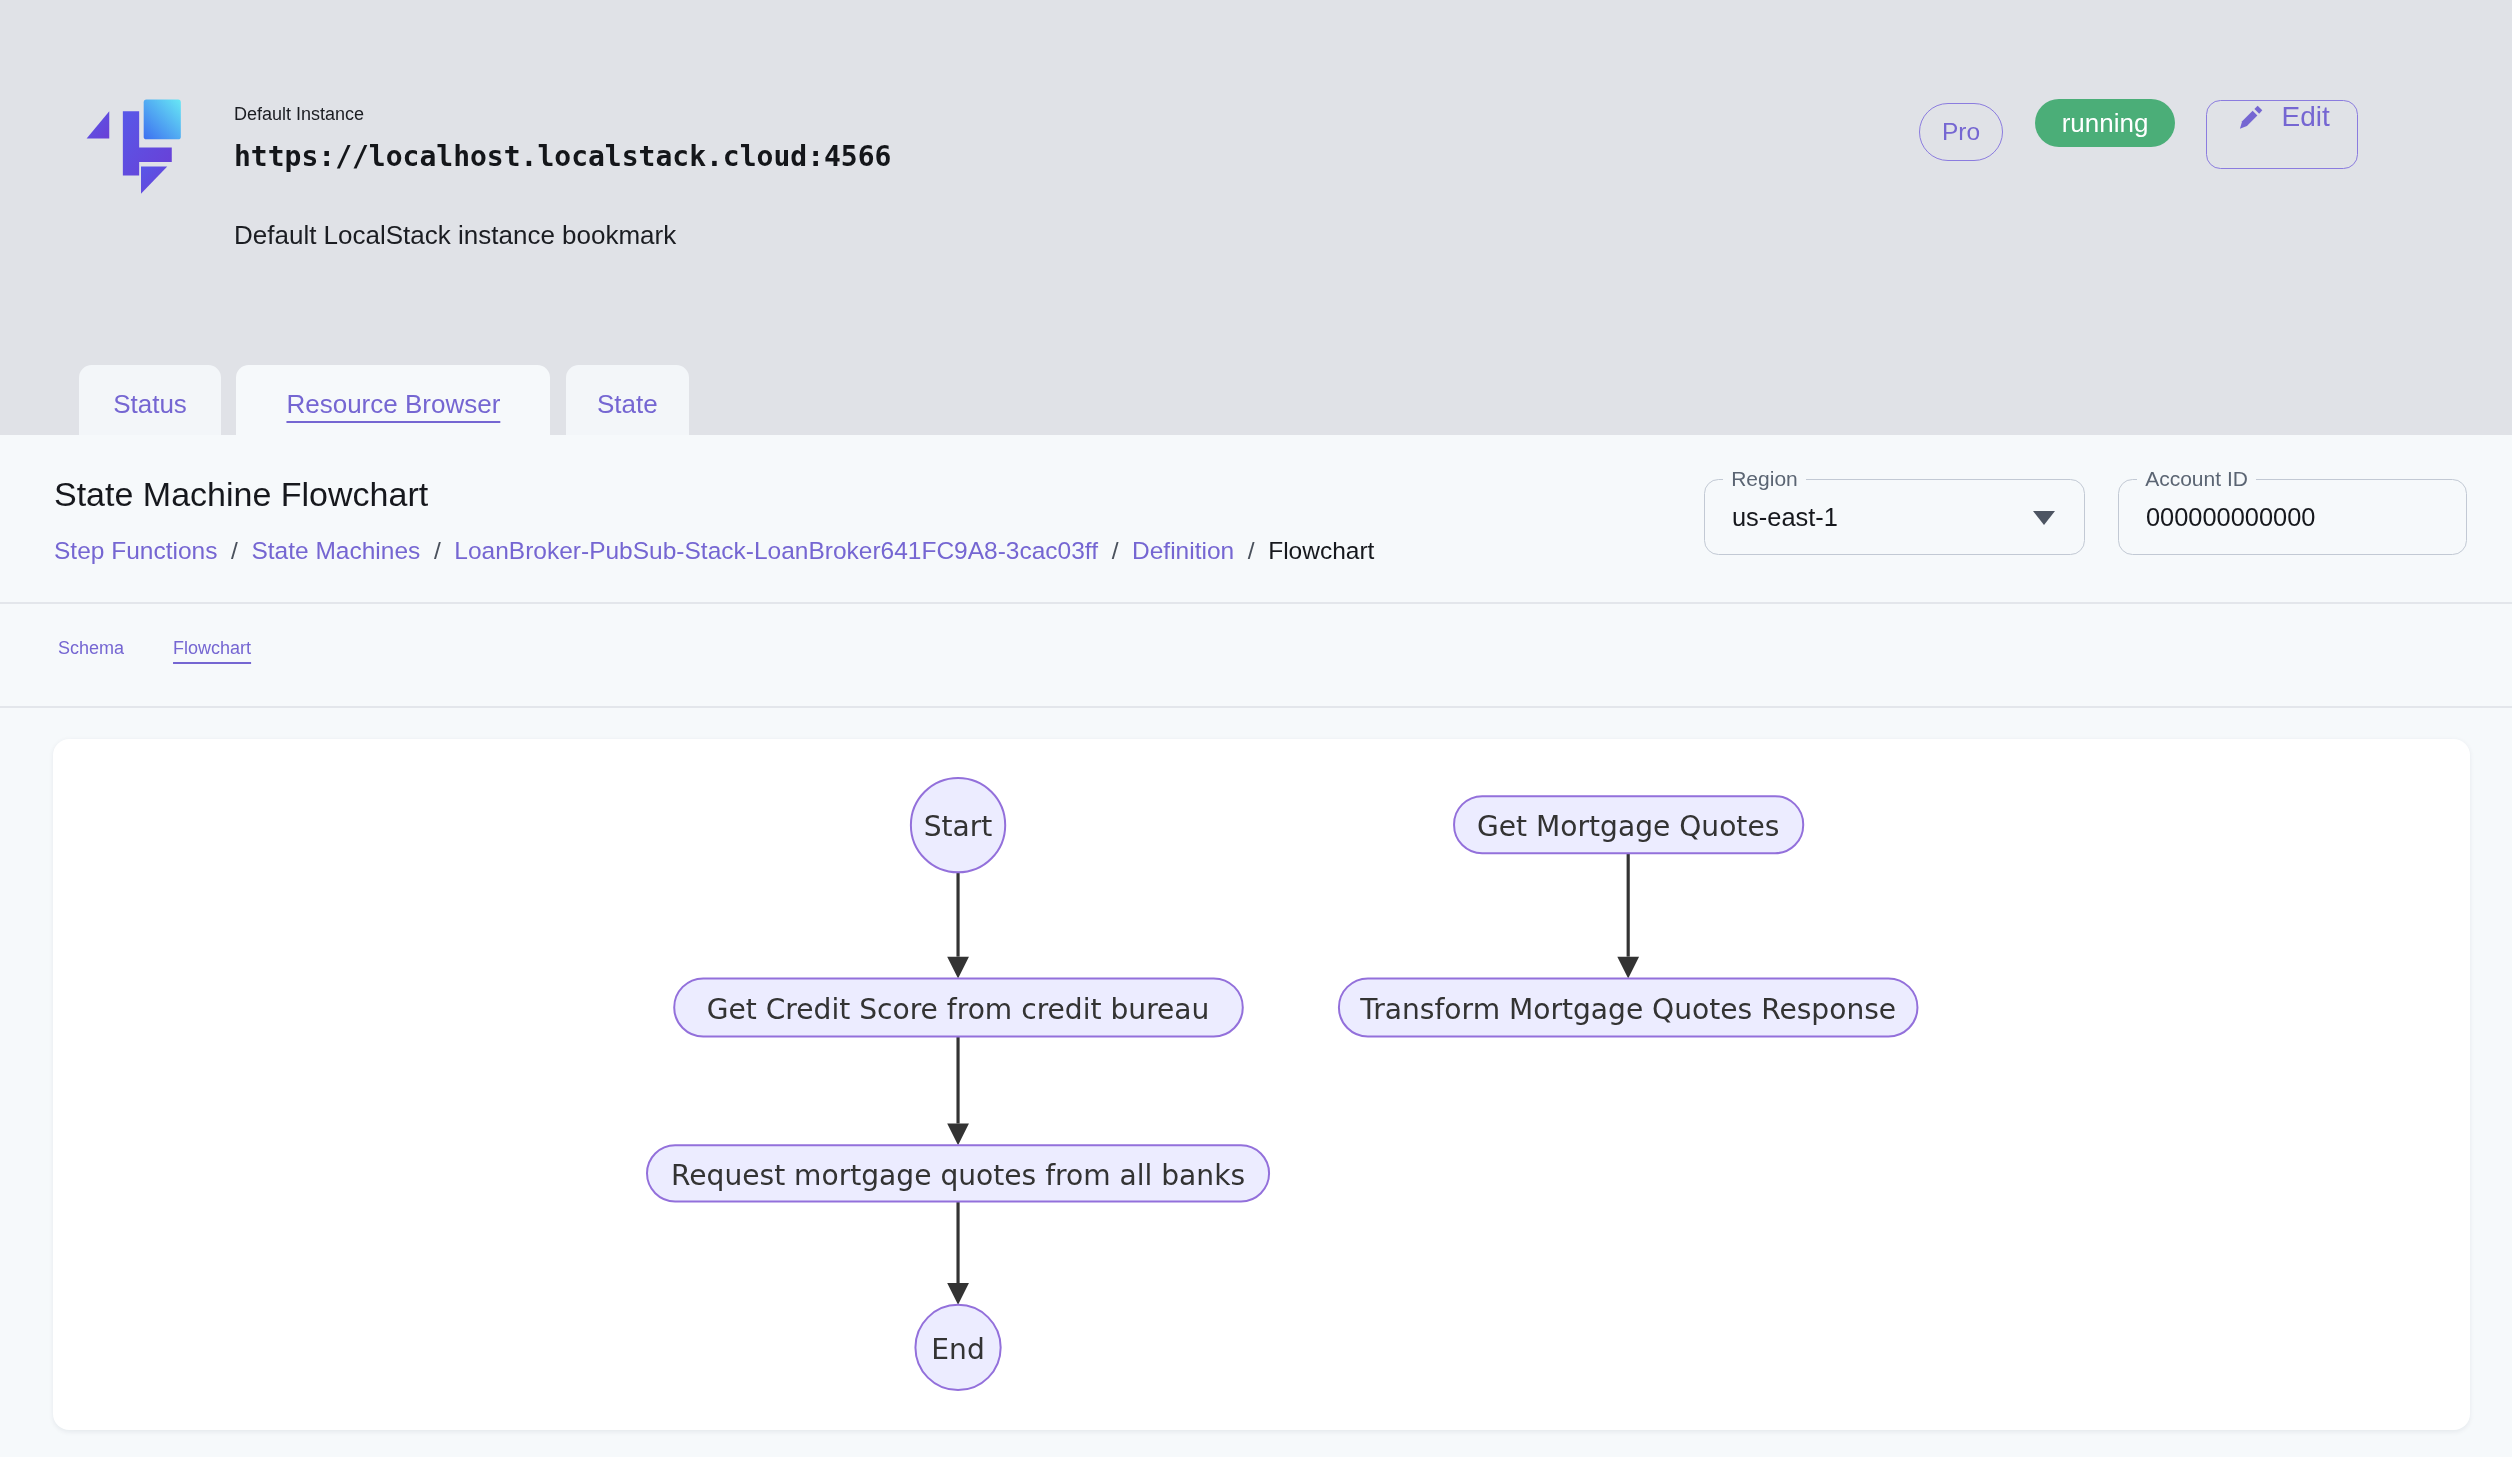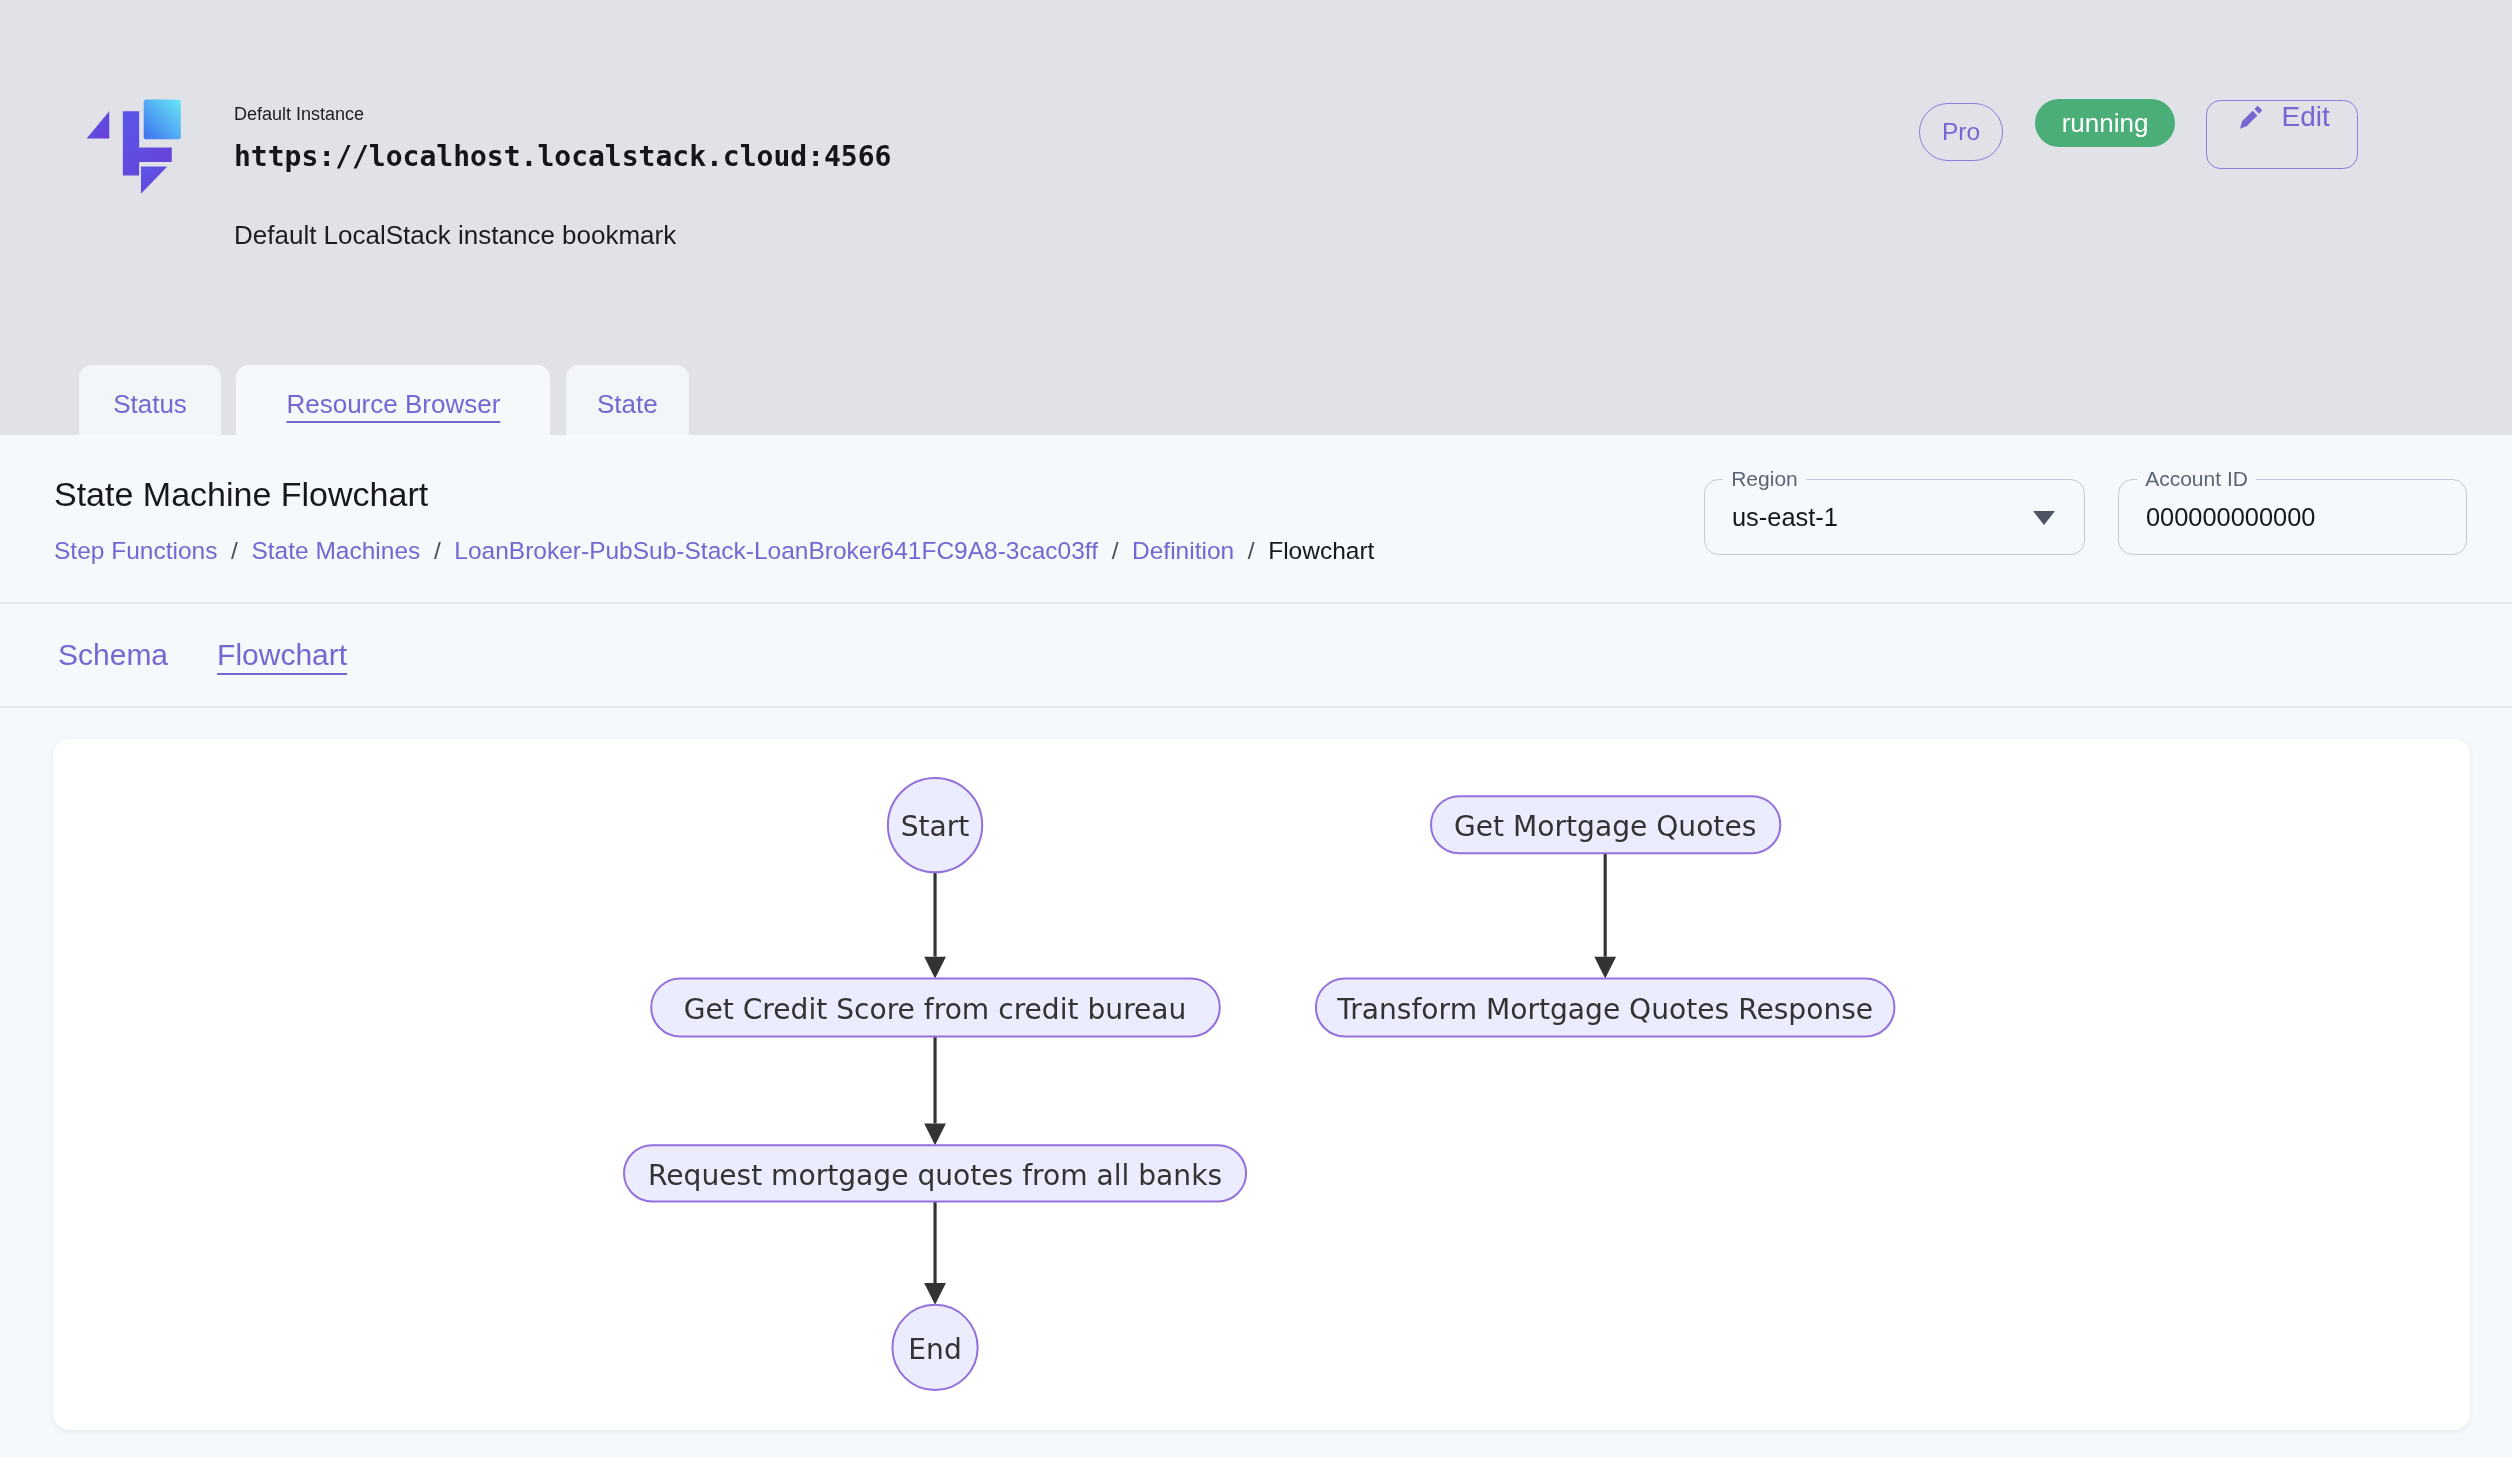--- a/index.html
+++ b/index.html
@@ -66,26 +66,26 @@
     font-size:25.4px;color:#16181D;}
   .caret{position:absolute;right:29px;top:31px;width:0;height:0;
     border-left:11.8px solid transparent;border-right:11.8px solid transparent;
     border-top:14.5px solid #4D5562;}
   .field-account input{width:100%;height:100%;border:none;background:transparent;outline:none;
     font-size:25.4px;color:#16181D;padding-left:27px;font-family:inherit;}
   .divider{position:absolute;left:0;width:2512px;height:1.8px;background:var(--divider);}
   .divider-1{top:602px;}
   .divider-2{top:706px;}
   
-  .subtabs{position:absolute;left:58px;top:638px;display:flex;gap:49px;font-size:30px;font-weight:500;}
+  .subtabs{position:absolute;left:58px;top:638px;display:flex;gap:49px;font-size:18px;font-weight:500;}
   .subtab{color:var(--accent);cursor:pointer;}
   .subtab.active{text-decoration:underline;text-decoration-thickness:2.3px;text-underline-offset:8.2px;}
   
   .card{position:absolute;left:53px;top:739px;width:2417px;height:691px;background:var(--card-bg);
-    border-radius:16.3px;box-shadow:0 1.8px 5.4px rgba(20,30,50,0.07);}
+    border-radius:16.3px;box-shadow:0 1.8px 5.4px rgba(20,30,50,0.07);padding-left:23px;}
   .flow-node{fill:var(--node-fill);stroke:var(--node-stroke);stroke-width:2.2;}
   .flow-edge-line{stroke:var(--edge-color);stroke-width:3.5;}
   .flow-arrowhead{fill:var(--edge-color);}
   .flow-text{font-family:"DejaVu Sans","Liberation Sans",sans-serif;font-size:31px;fill:#333333;
     text-anchor:middle;dominant-baseline:central;}
 </style>
 </head>
 <body>
 
 <div>

